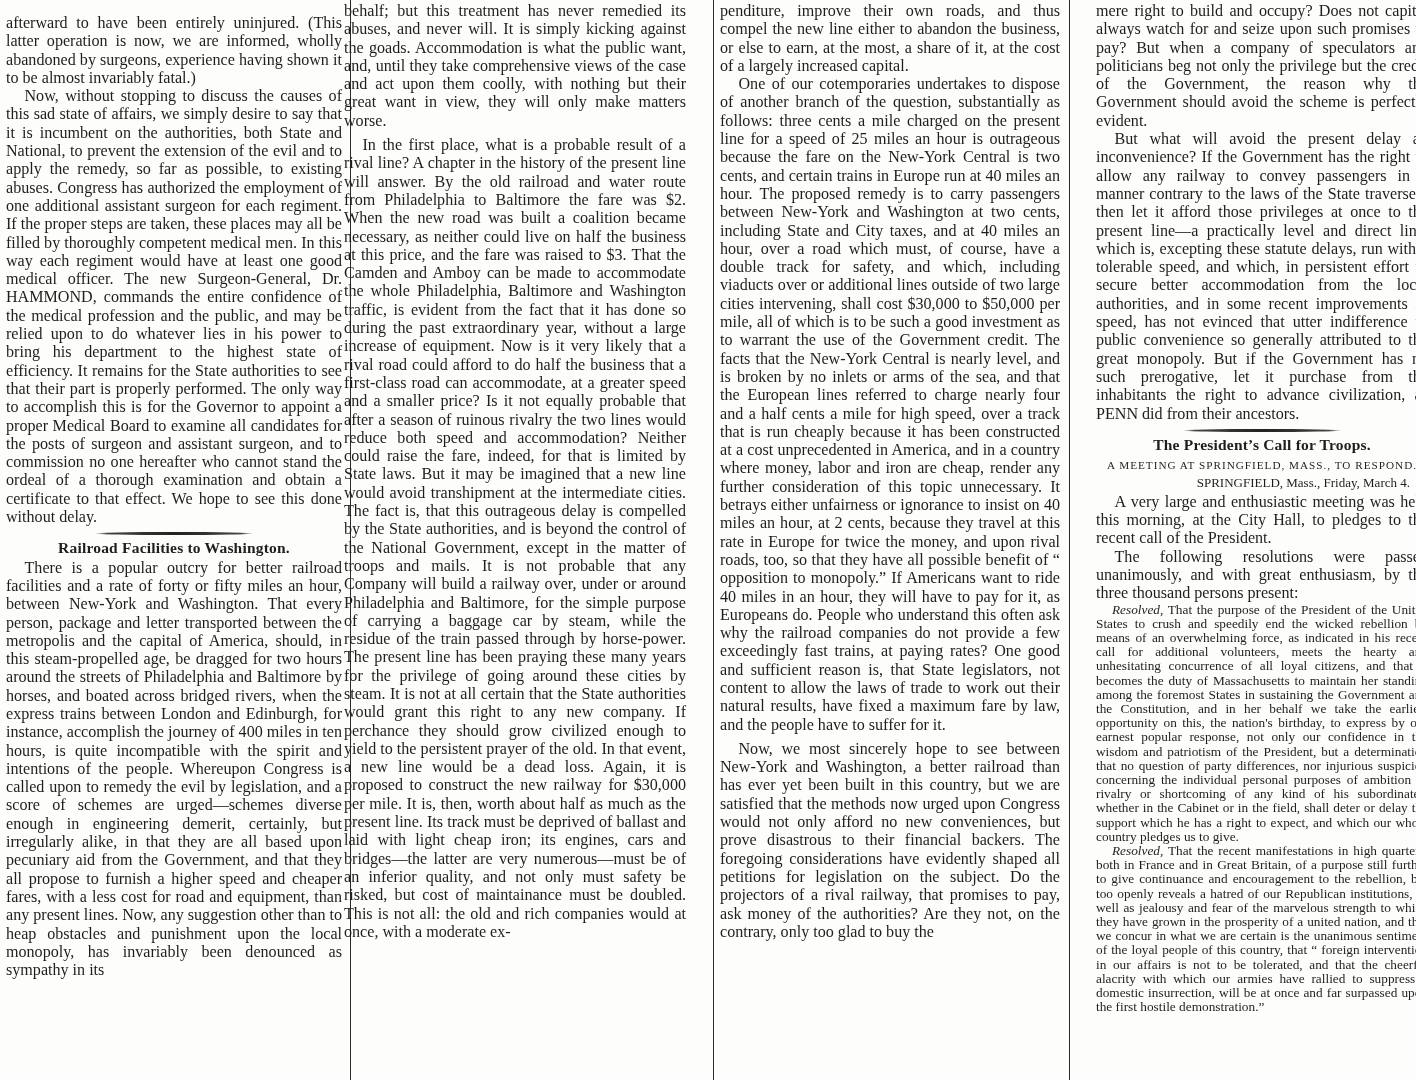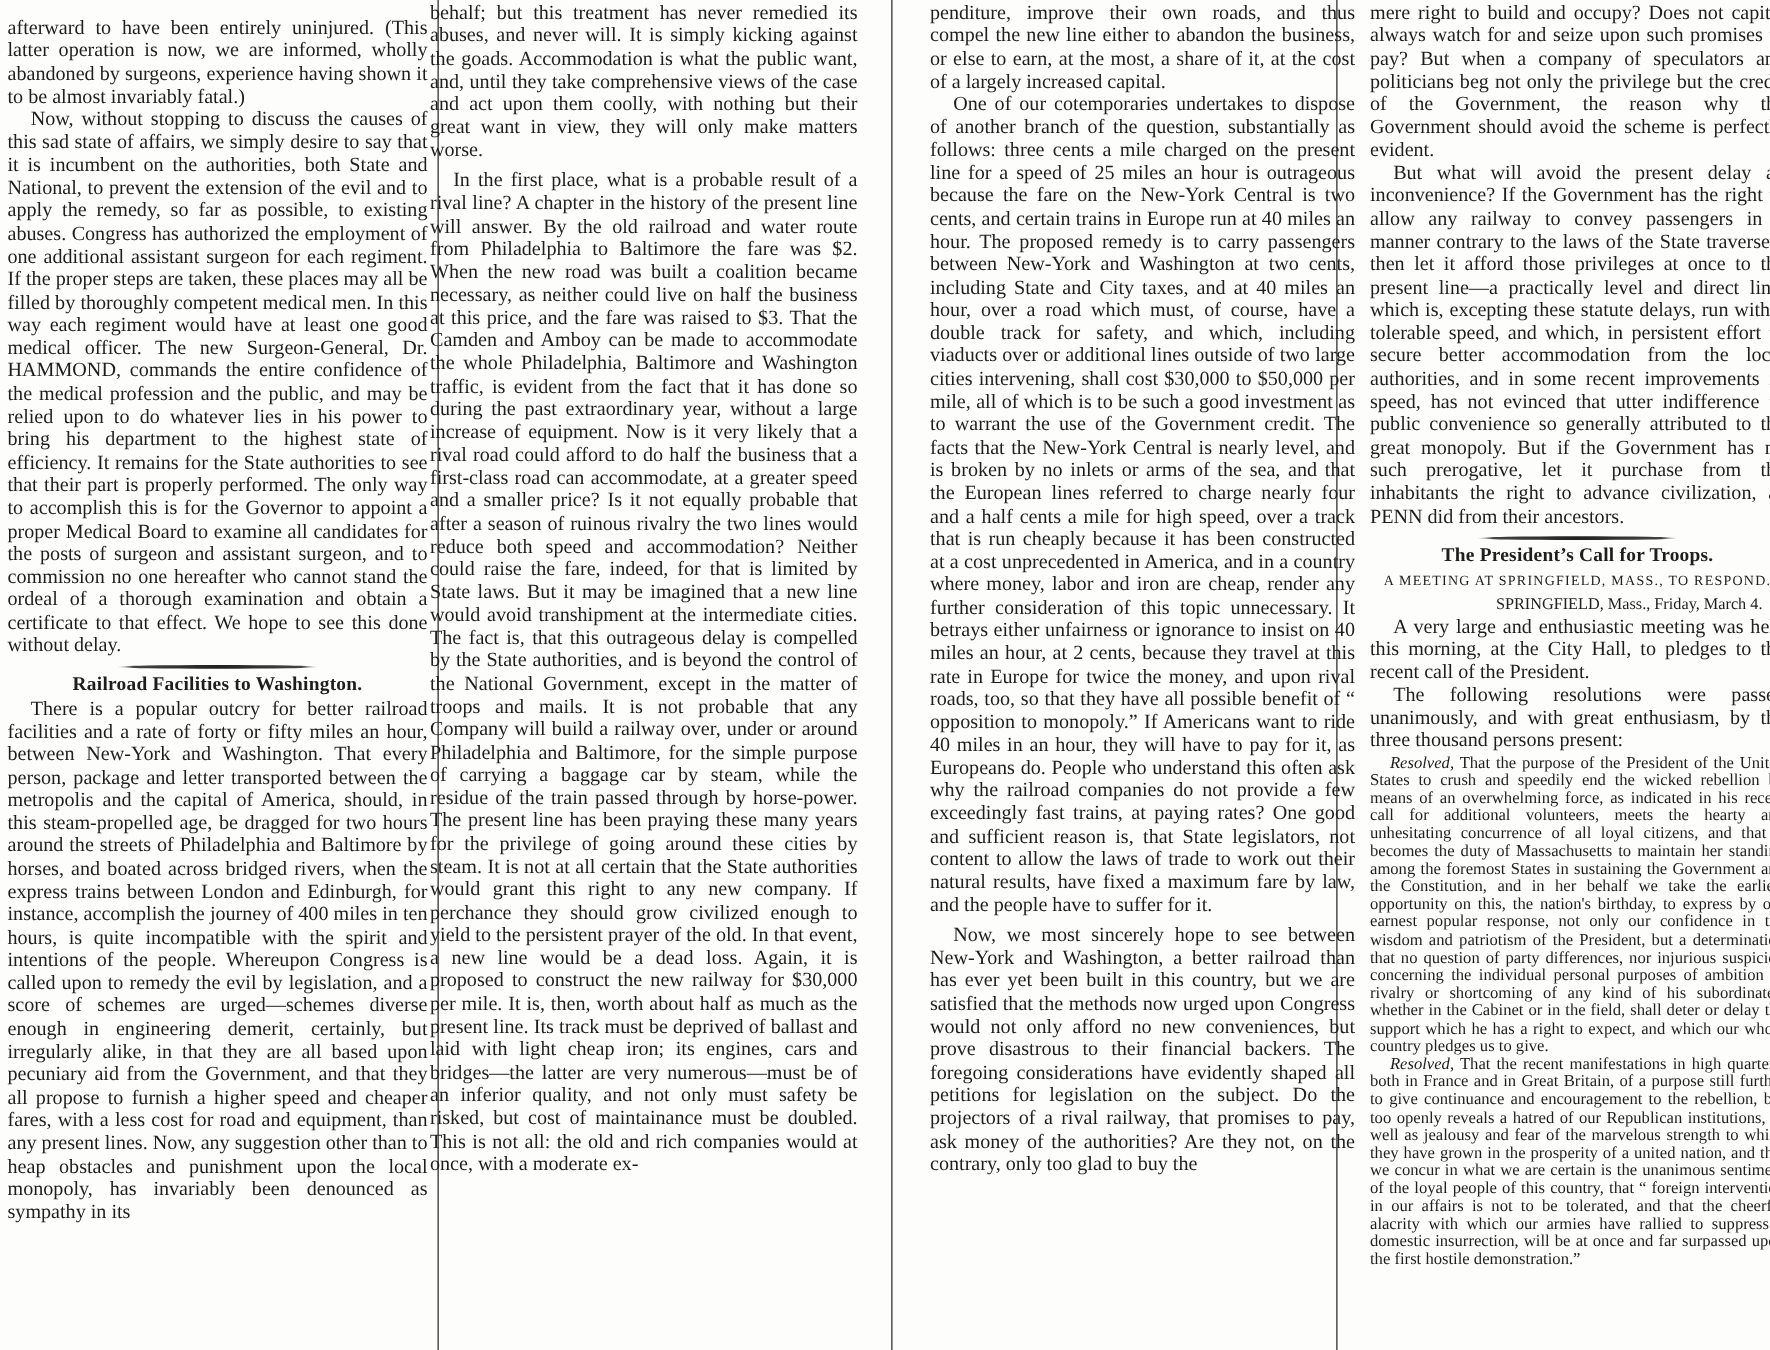--- a/index.html
+++ b/index.html
@@ -18,21 +18,21 @@
     hyphens: manual;
   }
   .col p { margin: 0; text-indent: 0; }
   .col p.ind { text-indent: 1.15em; }
   .col p.gap { margin-top: 6px; }
   .rule-v {
     position: absolute; top: 0; width: 1px; background: #2a2a2a; height: 1080px;
   }
   .c1 { left: 6px; width: 336px; padding-top: 14px; }
   .c2 { left: 344px; width: 342px; padding-top: 2px; }
-  .c3 { left: 744px; width: 340px; padding-top: 2px; }
+  .c3 { left: 720px; width: 340px; padding-top: 2px; }
   .c4 { left: 1096px; width: 332px; padding-top: 2px; }
   .headline {
     text-align: center; font-weight: bold; font-size: 15.5px;
     margin: 4px 0 1px; letter-spacing: 0.2px;
   }
   .subhead {
     text-align: center; font-size: 11.2px; letter-spacing: 1px;
     margin: 2px 0 0; text-transform: uppercase;
   }
   .dateline { text-align: right; font-size: 13px; padding-right: 18px; }

